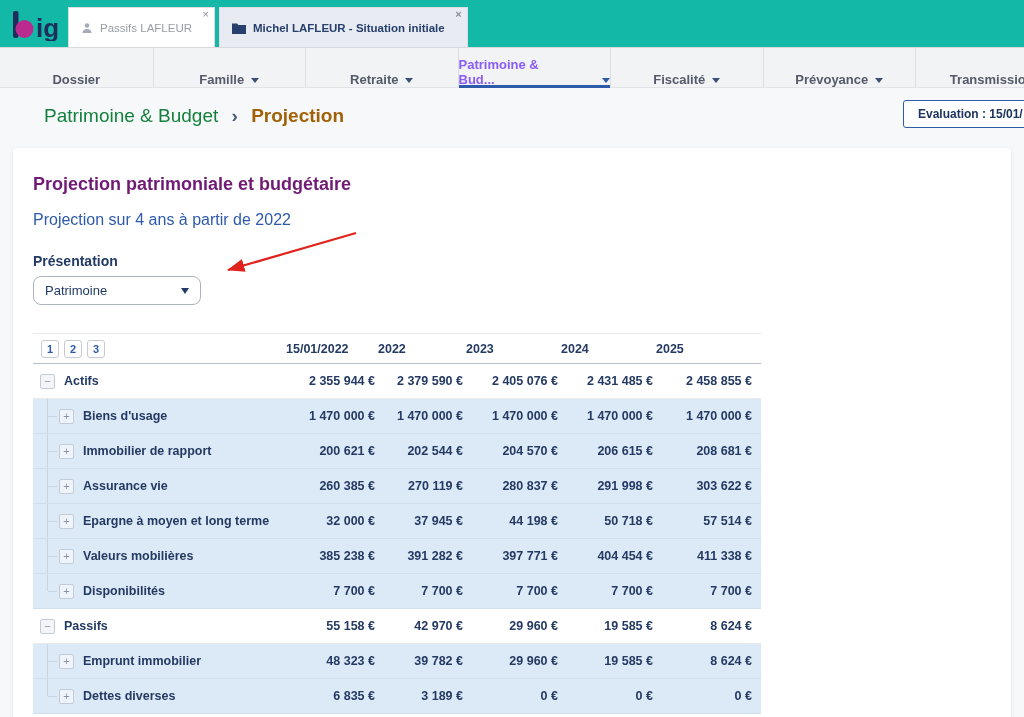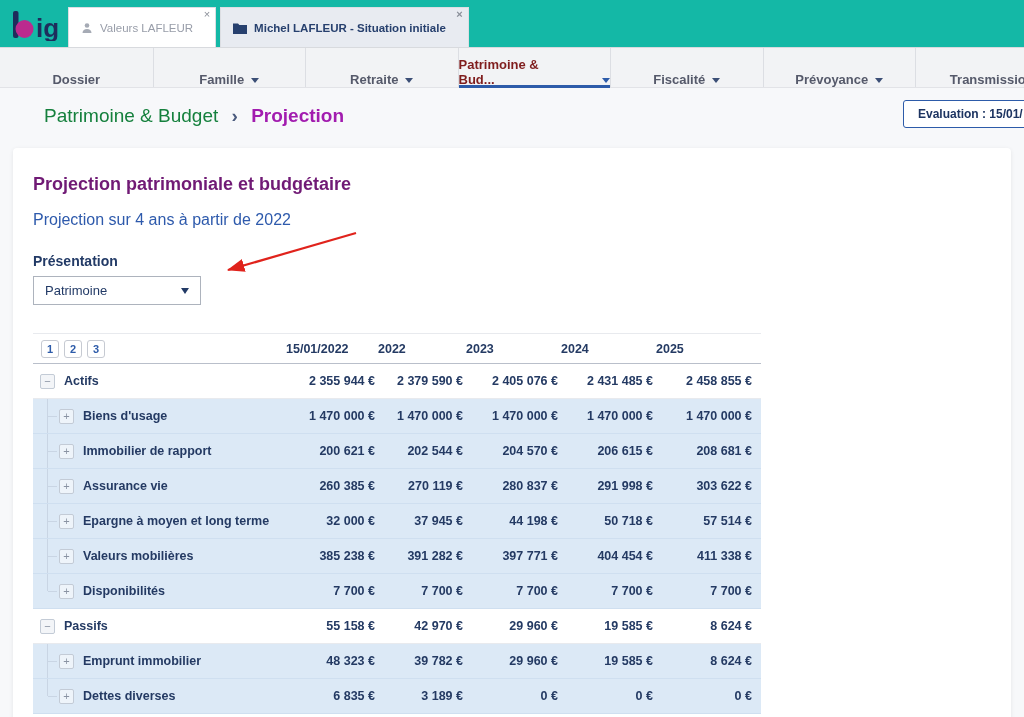--- a/index.html
+++ b/index.html
@@ -12,38 +12,38 @@
   .logo { display:flex; align-items:center; height:40px; padding:0 10px 4px 2px; }
   .doc-tab { position:relative; display:flex; align-items:center; gap:7px; height:40px; padding:0 22px 0 12px; background:#fff; border:1px solid #dcdee3; border-bottom:none; margin-right:4px; font-size:11.5px; color:#989da9; cursor:default; }
   .doc-tab.active { background:#e8ebf1; color:#27406e; font-weight:bold; }
   .tab-close { position:absolute; top:1px; right:5px; font-size:11px; line-height:11px; color:#8a8f99; cursor:pointer; }
 
   
   .navbar { display:flex; height:40px; background:#f2f3f5; border-bottom:1px solid #e2e3e7; width:1100px; }
   .nav-item { position:relative; width:152.5px; flex:0 0 152.5px; display:flex; align-items:flex-end; justify-content:center; gap:7px; font-size:13px; font-weight:600; color:#55596a; border-left:1px solid #dcdee3; cursor:pointer; }
   .nav-item:first-child { border-left:none; }
   .nav-item .caret { width:0; height:0; border:4px solid transparent; border-top:5px solid #3c4f76; margin-top:4px; }
-  .nav-item.active { color:#7f1d1d;gap:40px; }
+  .nav-item.active { color:#8b5cf6;gap:40px; }
   .nav-item.active .caret { border-top-color:#2d5ba9; }
   .nav-item.active::after { content:""; position:absolute; left:0; right:0; bottom:-1px; height:3px; background:#2d5ba9; }
 
   
   .crumb-row { position:relative; height:56px; display:flex; align-items:center; padding:0 16px; }
   .breadcrumb { font-size:19px; color:#66708c; }
   .crumb-section { color:#15803d;margin-left:28px; }
   .crumb-sep { margin:0 8px; color:#4a5a7d; font-weight:bold; }
-  .crumb-page { color:#a21caf; font-weight:bold; }
+  .crumb-page { color:#a16207; font-weight:bold; }
   .eval-btn { position:absolute; top:12px; left:903px; height:28px; padding:0 14px; background:#fff; border:1px solid #2d5ba9; border-radius:3px; font-family:inherit; font-size:12px; font-weight:bold; color:#1d3461; white-space:nowrap; cursor:pointer; }
 
   
   .card { margin:4px 13px 0 13px; background:#fff; border-radius:4px; box-shadow:0 1px 4px rgba(0,0,0,0.08); padding:26px 20px 30px 20px; min-height:560px; }
   .card-title { font-size:18px; font-weight:bold; color:#701a75; margin-bottom:16px; }
   .card-subtitle { font-size:16px; color:#2e5aac; margin-bottom:24px; }
   .pres-label { font-size:14px; font-weight:bold; color:#223a66; margin-bottom:7px; }
-  .dropdown { width:168px; height:29px; border:1px solid #adb3bd; border-radius:0; display:flex; align-items:center; justify-content:space-between; padding:0 11px; font-size:13px; color:#223a66; cursor:pointer; margin-bottom:28px; background:#fff; }
+  .dropdown { width:168px; height:29px; border:1px solid #adb3bd; border-radius:8px; display:flex; align-items:center; justify-content:space-between; padding:0 11px; font-size:13px; color:#223a66; cursor:pointer; margin-bottom:28px; background:#fff; }
   .dropdown .dd-caret { width:0; height:0; border:4.5px solid transparent; border-top:6px solid #223a66; margin-top:5px; }
 
   
   .ptable { width:728px; font-size:12.5px; font-weight:bold; color:#243a63; }
   .thead, .trow { display:grid; grid-template-columns:253px 92px 88px 95px 95px 99px; align-items:center; }
   .thead { height:31px; border-top:1px solid #e8eaee; border-bottom:1px solid #b9bfca; }
   .level-buttons { display:flex; gap:5px; padding-left:8px; }
   .level-btn { width:18px; height:18px; border:1px solid #c6cad2; border-radius:3px; background:#fff; color:#2d5ba9; font-size:11px; font-weight:bold; display:flex; align-items:center; justify-content:center; cursor:pointer; }
   .col-head { text-align:left; padding-right:3px; }
   .trow { height:35px; border-bottom:1px solid #e8eaee; background:#fff; }
@@ -72,21 +72,21 @@
         <rect x="3" y="2" width="5.5" height="27" rx="2" fill="#1e2d5c"></rect>
         <circle cx="14.5" cy="20" r="9" fill="#bb2a8e"></circle>
         <text x="26" y="28" font-size="26" font-weight="bold" fill="#1e2d5c">ig</text>
       </svg>
     </div>
     <div class="doc-tab">
       <svg width="12" height="12" viewBox="0 0 12 12">
         <circle cx="6" cy="3.5" r="2.3" fill="#a6abb5"></circle>
         <path d="M1.5 11c0-2.5 2-3.9 4.5-3.9s4.5 1.4 4.5 3.9z" fill="#a6abb5"></path>
       </svg>
-      <span>Valeurs LAFLEUR</span>
+      <span>Passifs LAFLEUR</span>
       <span class="tab-close">×</span>
     </div>
     <div class="doc-tab active">
       <svg width="14" height="12" viewBox="0 0 14 12">
         <path d="M0 1.5h5l1.4 1.6H14V12H0z" fill="#27406e"></path>
       </svg>
       <span>Michel LAFLEUR - Situation initiale</span>
       <span class="tab-close">×</span>
     </div>
   </header>

